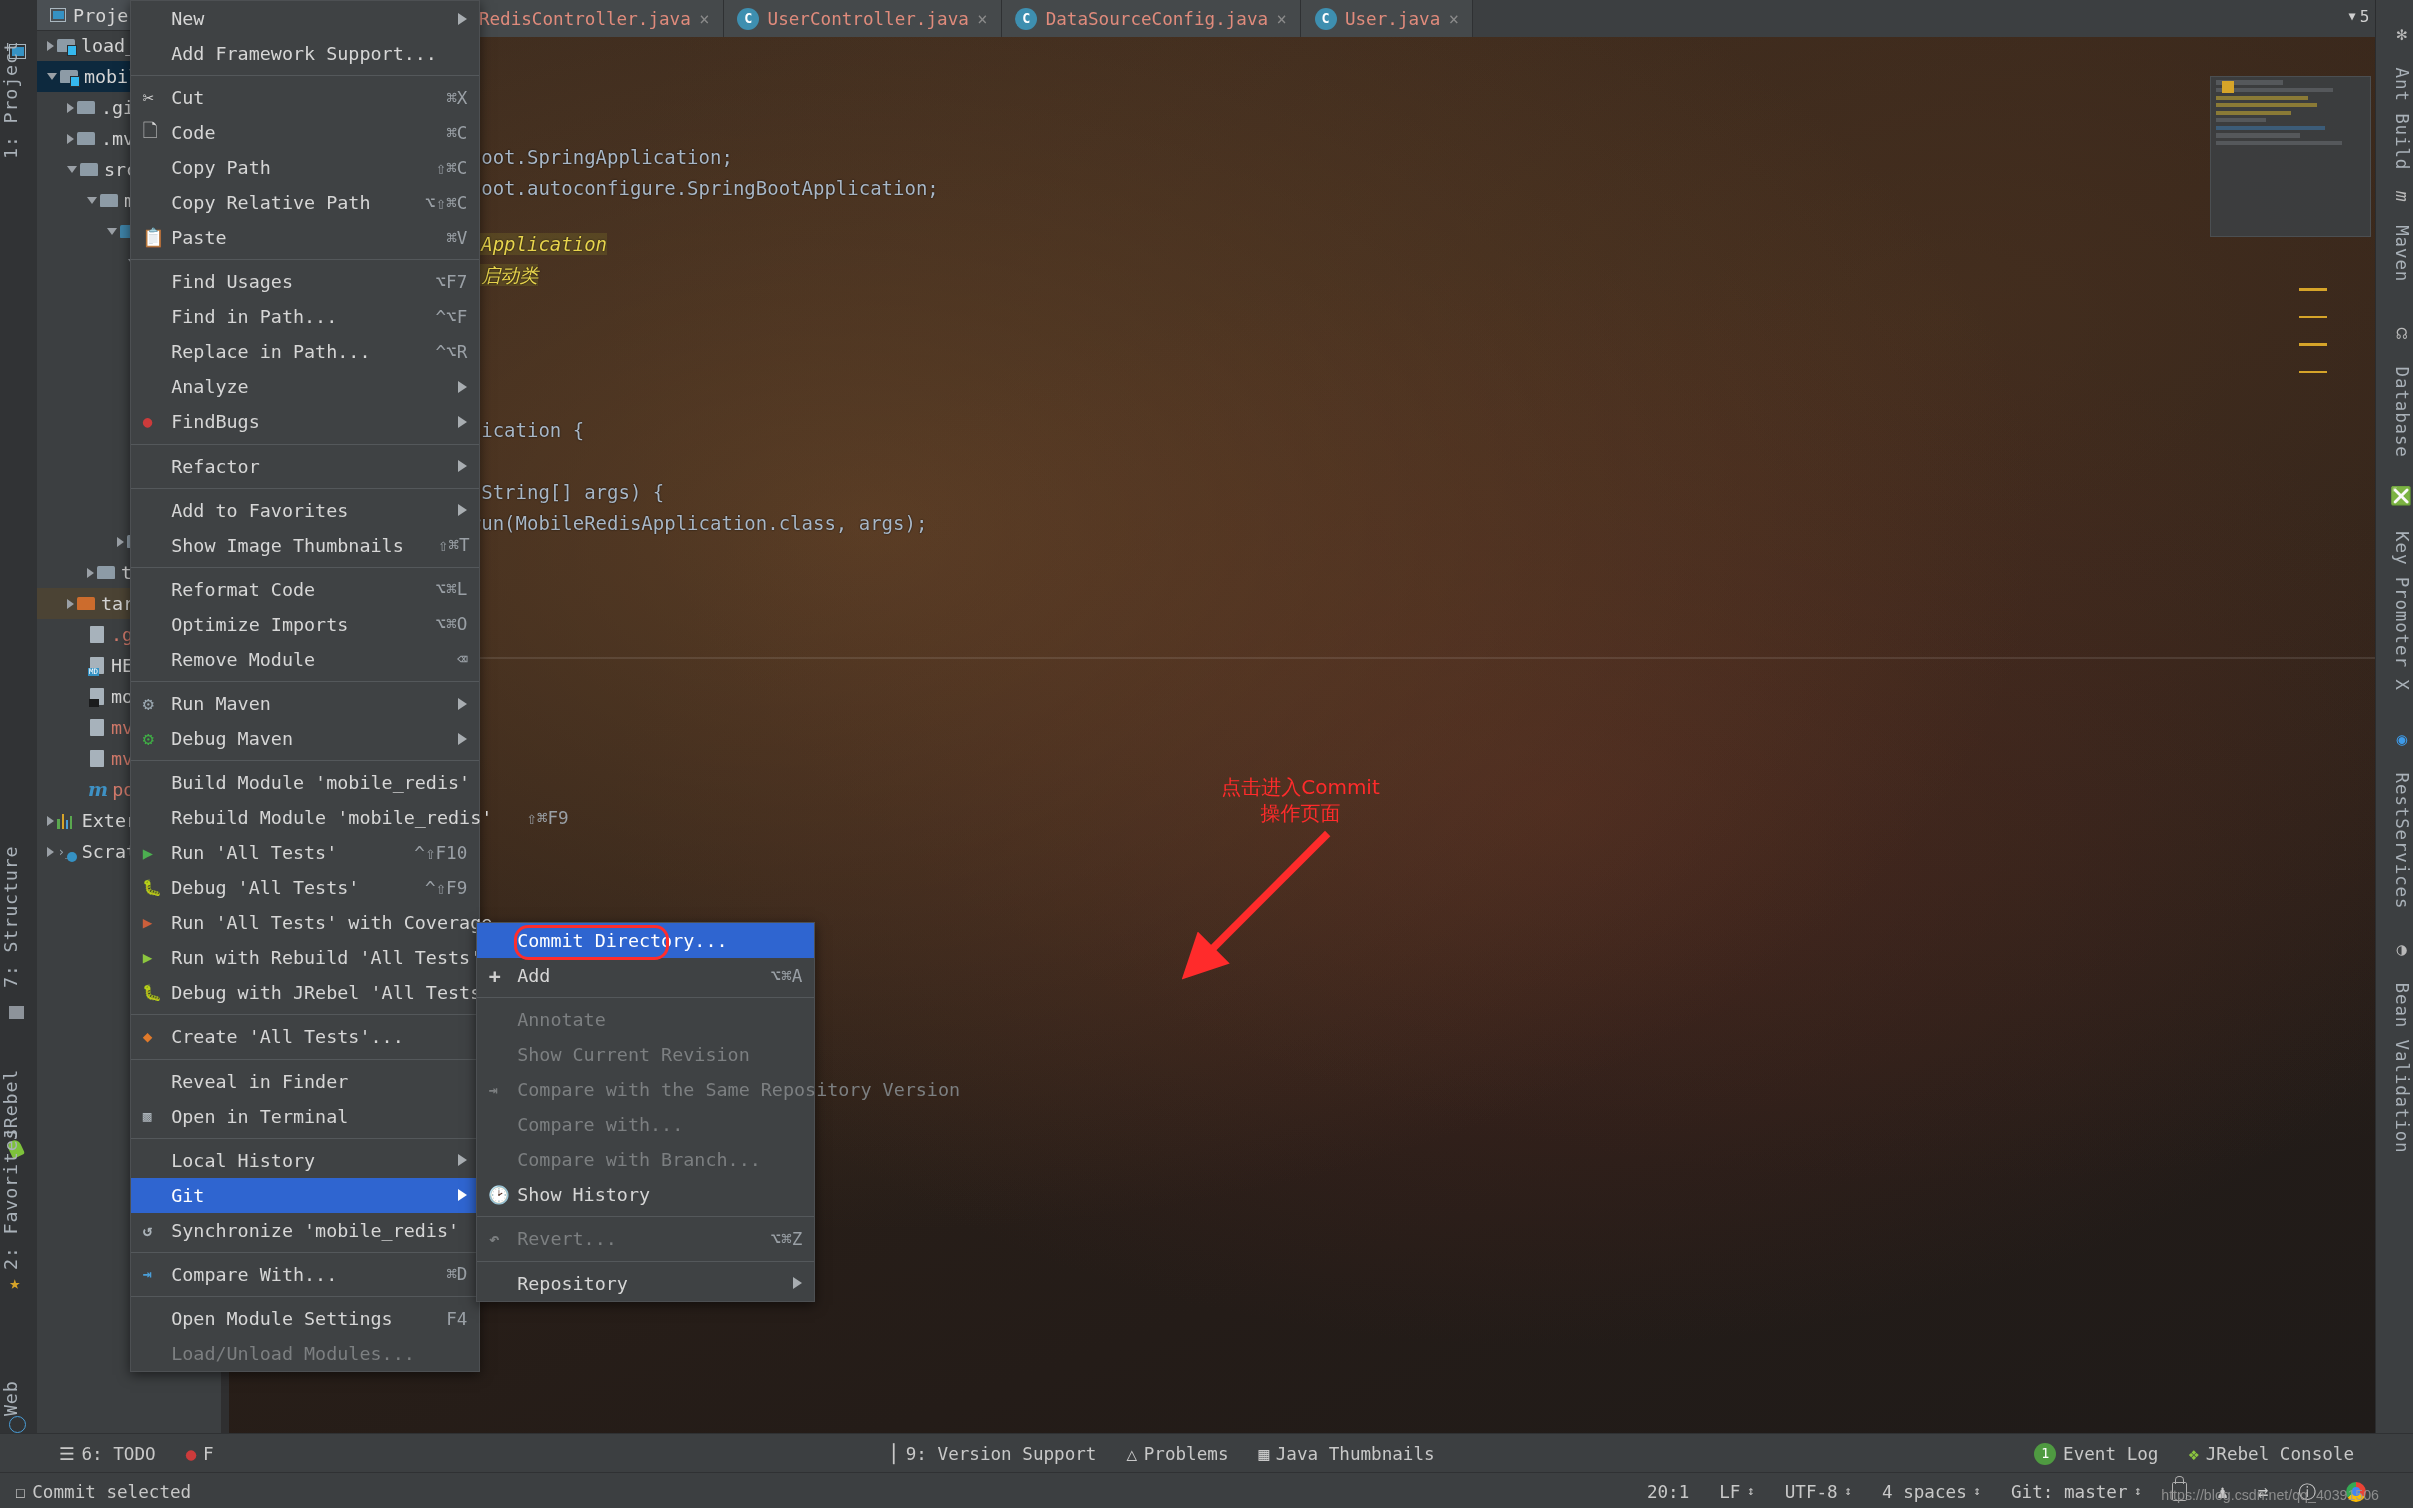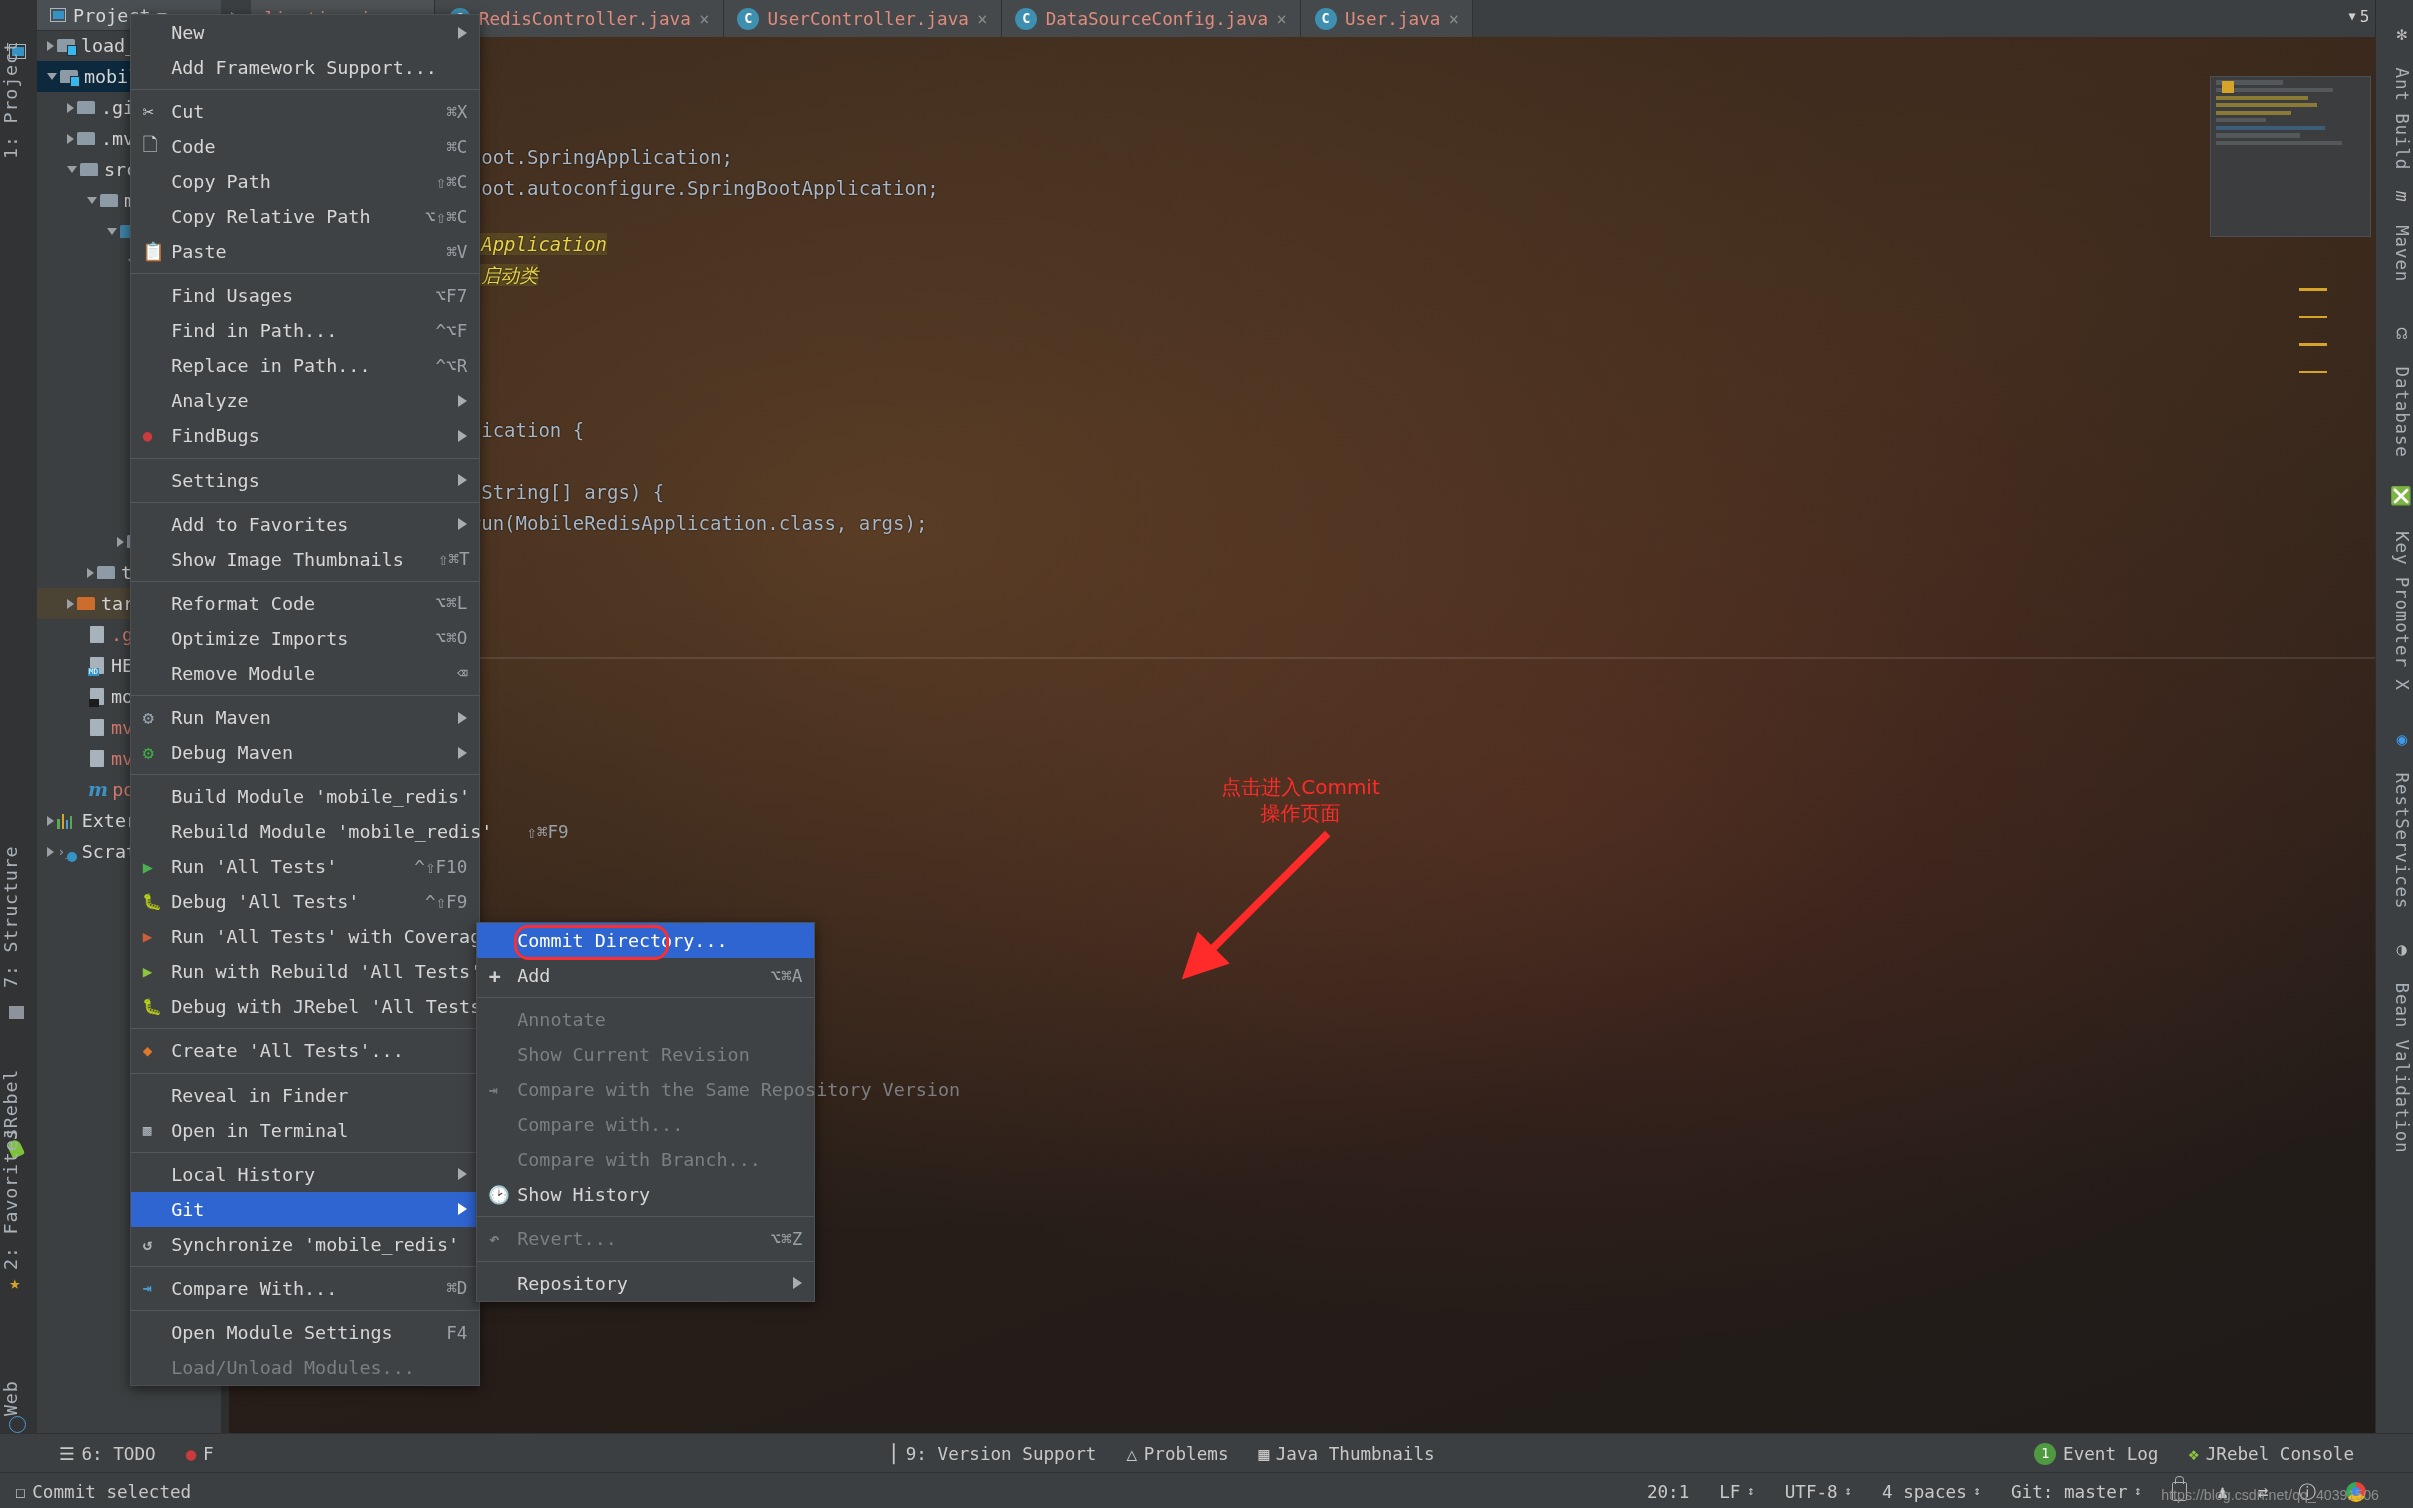--- a/index.html
+++ b/index.html
@@ -90,21 +90,21 @@
   .mi{display:flex;align-items:center;height:35px;padding:0 11.7px 0 11.7px;font-size:18.4px;color:#d6d6d6;white-space:nowrap;}
   .mi.dis{color:#7c7f81;}
   .mi.hl{background:#2f65d0;color:#ffffff;}
   .mi .ic{width:28.5px;flex:0 0 auto;display:flex;align-items:center;justify-content:flex-start;}
   .mi .lab{flex:1 1 auto;}
   .mi .sc{color:#9aa0a6;margin-left:34px;font-size:17.6px;}
   .mi .sub{width:0;height:0;border-top:6.7px solid transparent;border-bottom:6.7px solid transparent;border-left:9.2px solid #a8adb1;margin-left:15px;}
   .mi.hl .sub{border-left-color:#ffffff;}
   .msep{height:0.8px;background:#54585b;margin:4.2px 0;}
 
-  .menu1{left:130px;top:14px;width:348px;}
+  .menu1{left:130px;top:0;width:348px;}
   .menu2{left:476px;top:922px;width:337px;}
 
   .redring{position:absolute;left:514px;top:925px;width:149px;height:28.5px;border:3.4px solid #ff2d2d;border-radius:14.2px;pointer-events:none;}
 
   
   .anno{position:absolute;color:#ff2b2b;font-size:20px;line-height:26px;text-align:center;font-family:"DejaVu Sans","Liberation Sans",sans-serif;}
 
   
   .statusrow{position:absolute;left:0;right:0;height:39px;background:#3c3f41;border-top:0.8px solid #2f3133;display:flex;align-items:center;font-size:17.6px;color:#c8c8c8;}
   .statusrow.r1{top:1433px;}
@@ -464,21 +464,21 @@
     <div class="mi">
       <span class="ic">
           <b style="color:#cc3b3b;font-size:16px;">●</b>
         </span>
       <span class="lab">FindBugs</span>
       <span class="sub"></span>
     </div>
     <div class="msep"></div>
     <div class="mi">
       <span class="ic"></span>
-      <span class="lab">Settings</span>
+      <span class="lab">Refactor</span>
       <span class="sub"></span>
     </div>
     <div class="msep"></div>
     <div class="mi">
       <span class="ic"></span>
       <span class="lab">Add to Favorites</span>
       <span class="sub"></span>
     </div>
     <div class="mi">
       <span class="ic"></span>

